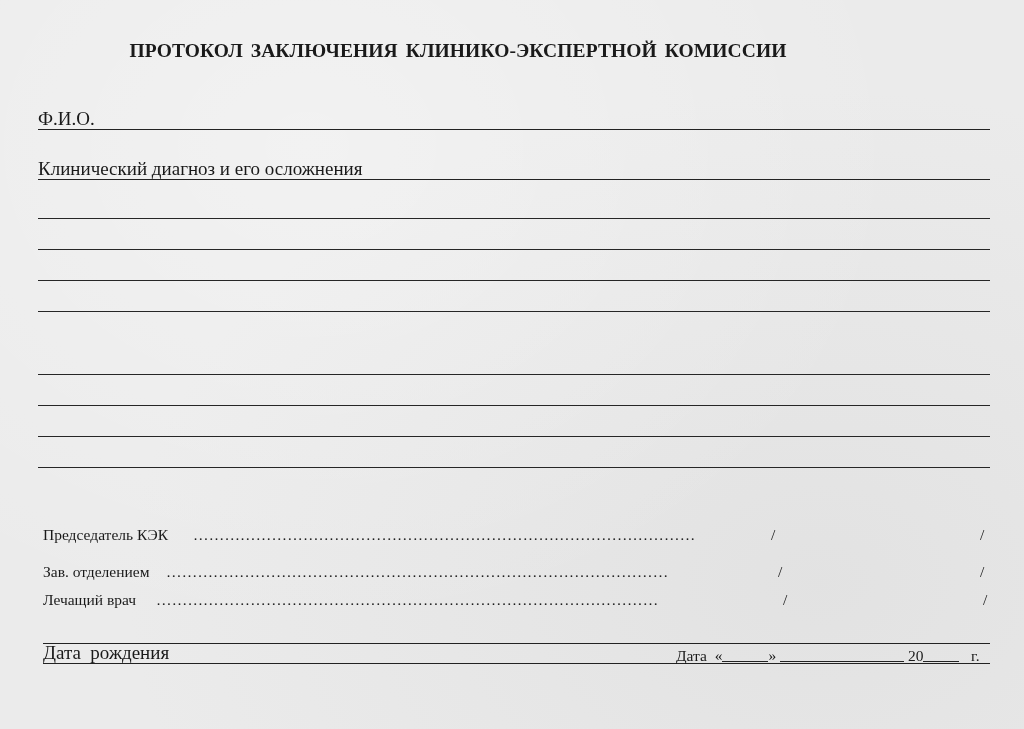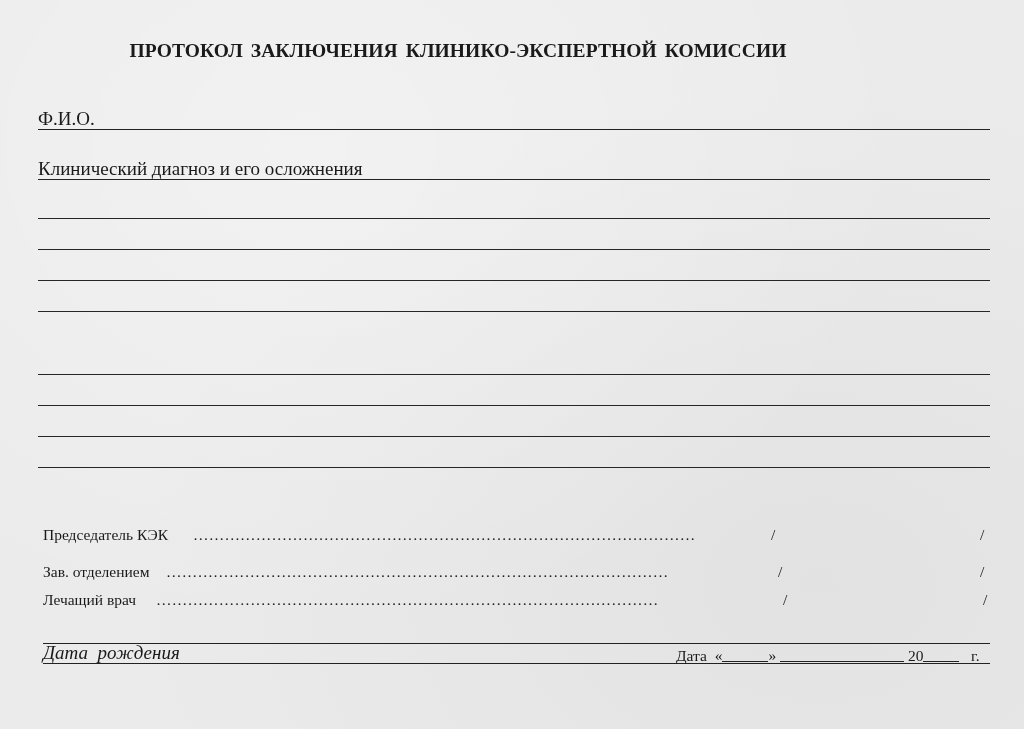--- a/index.html
+++ b/index.html
@@ -59,21 +59,21 @@
 
 <div class="page">
 
   <div class="title">ПРОТОКОЛ  ЗАКЛЮЧЕНИЯ  КЛИНИКО-ЭКСПЕРТНОЙ  КОМИССИИ</div>
 
   <div class="row" style="top:110px;">
     <span class="lbl">Ф.И.О.</span>
     <span class="fill"></span>
   </div>
 
-  <div class="row" style="top:141px; left:43px; width:947px;font-style:italic;">
+  <div class="row" style="top:141px; left:43px; width:947px;">
     <span class="fill" style="flex:0 0 502px;"></span>
     <span class="lbl">Дата  рождения</span>
     <span class="fill"></span>
   </div>
 
   <div class="row" style="top:160px;">
     <span class="lbl">Клинический диагноз и его осложнения</span>
     <span class="fill"></span>
   </div>
   <div class="hline" style="top:218px;"></div>

